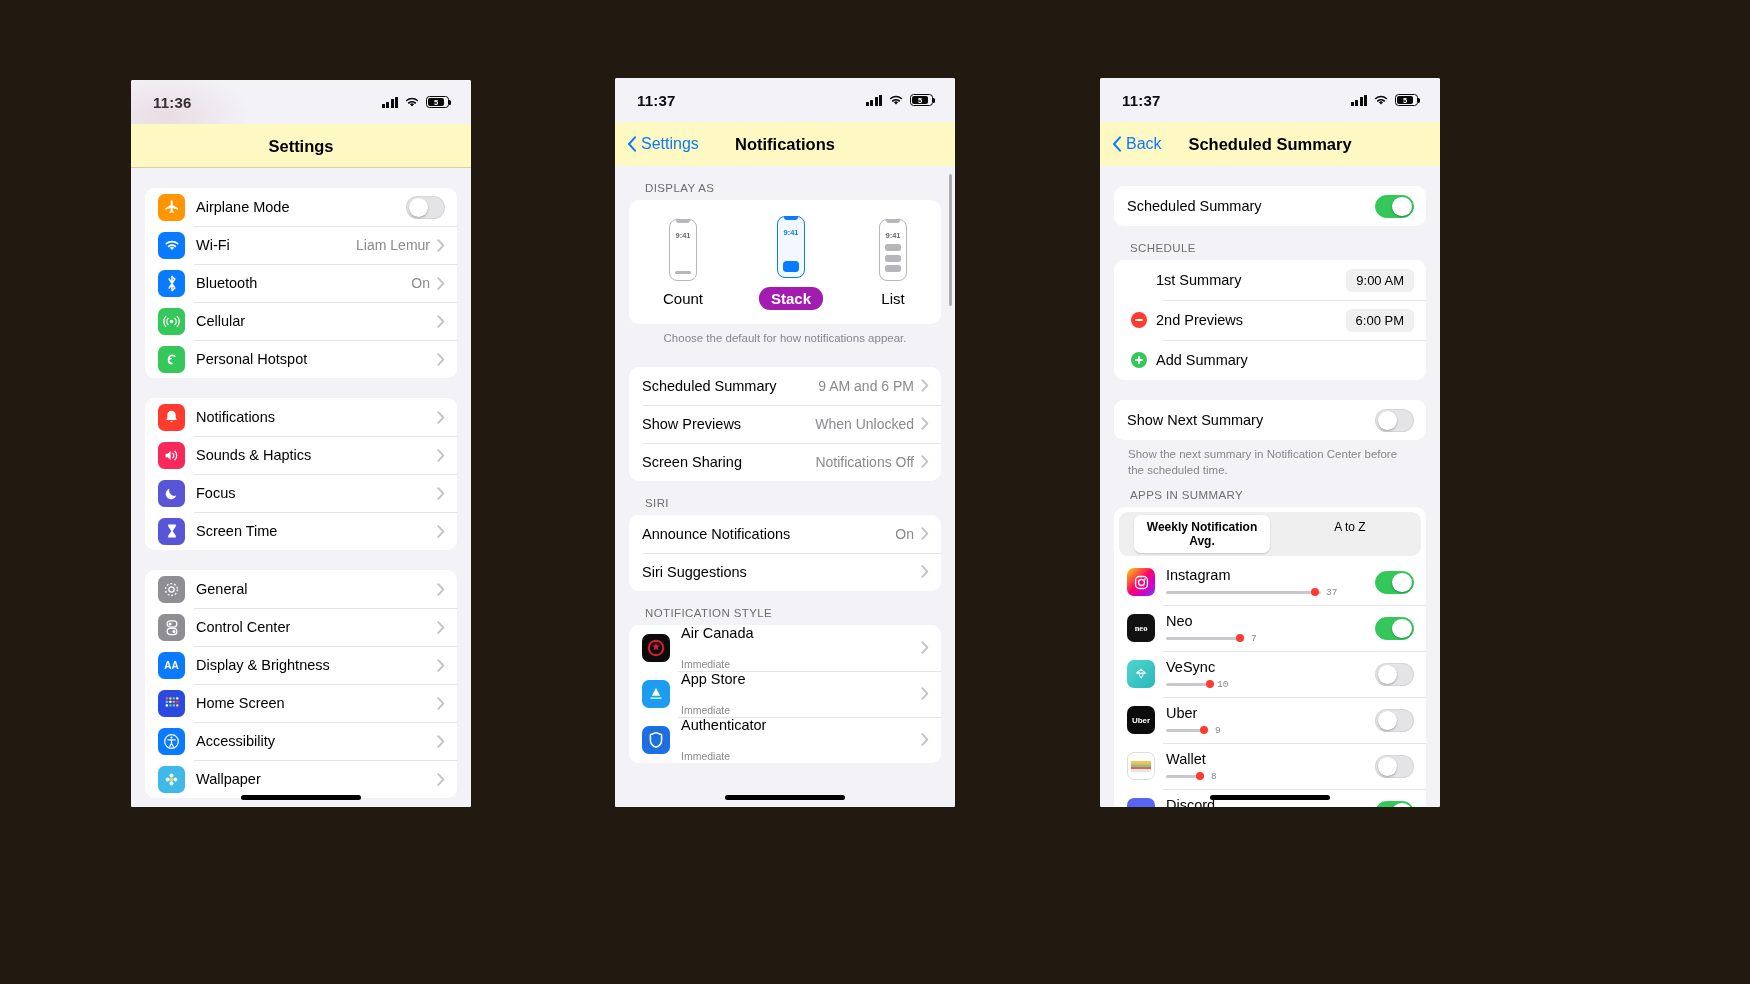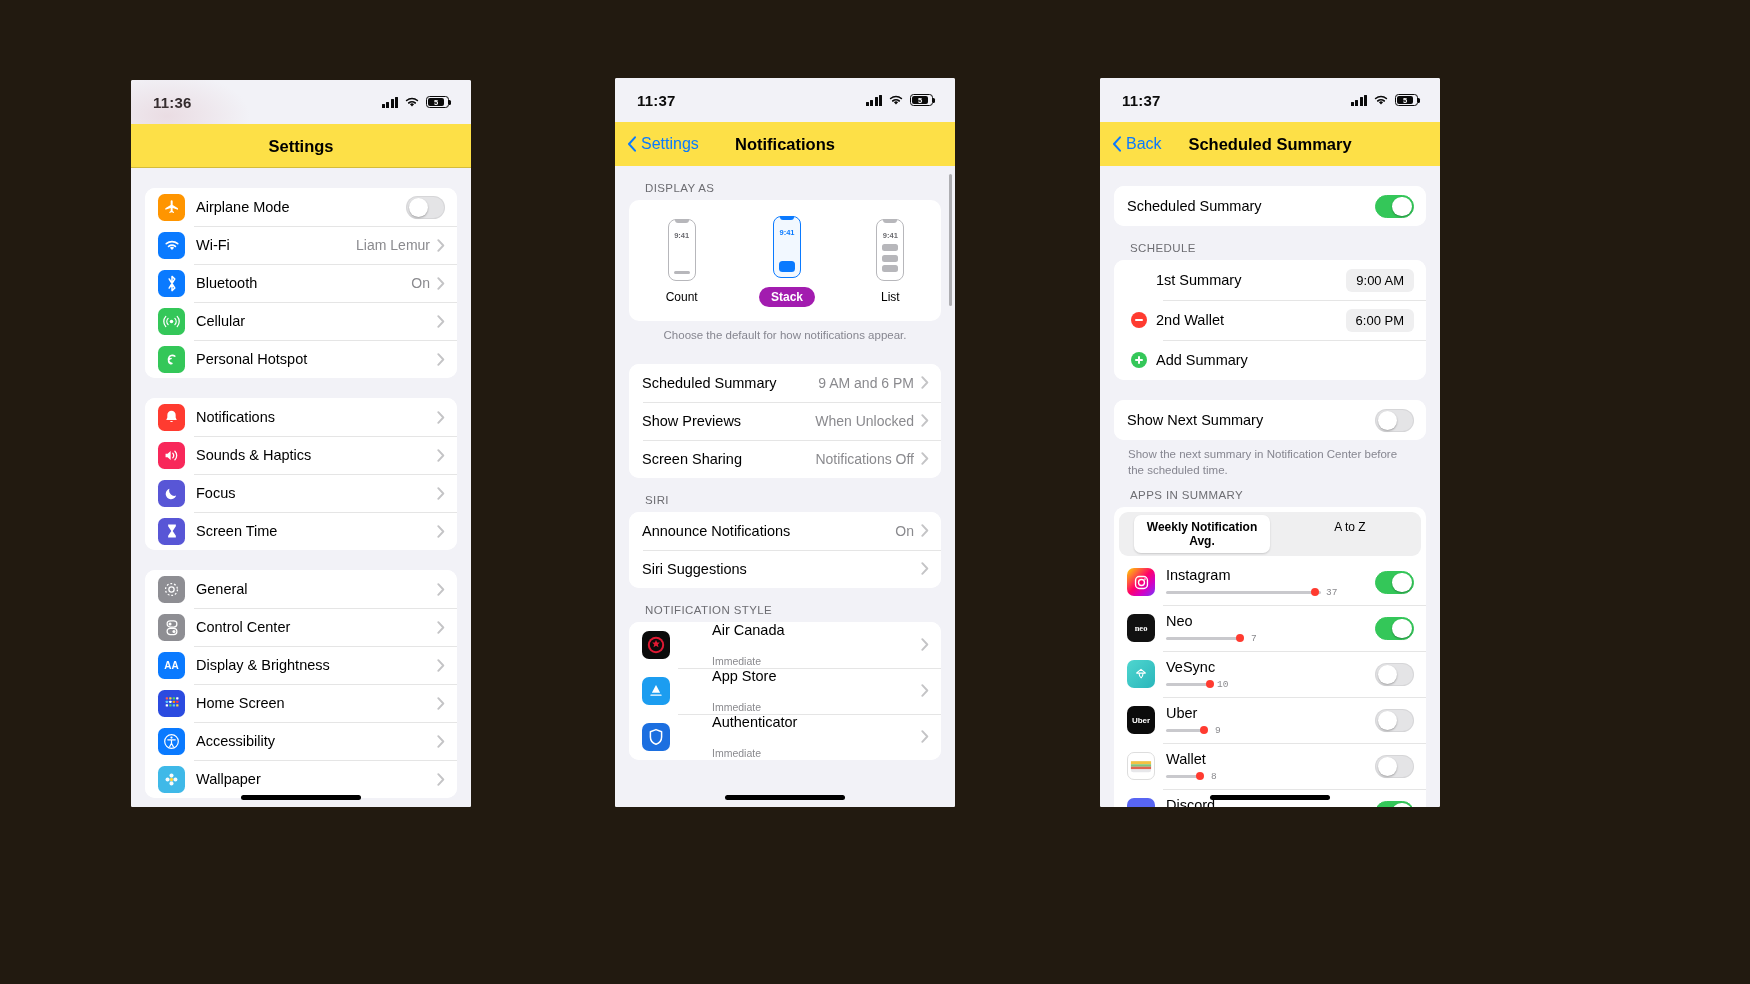--- a/index.html
+++ b/index.html
@@ -50,21 +50,21 @@
     position:absolute; left:1.3px; top:1.3px; bottom:1.3px; width:16px;
     background:#0b0b0b; border-radius:2px;
     display:flex; align-items:center; justify-content:center;
   }
   .batt .lvl span{ font-size:7.5px; color:#fff; font-weight:bold; }
 
   
   .navbar {
     position: relative; height: 44px;
     display: flex; align-items: center; justify-content: center;
-    background: #fde047;
+    background: #fef9c3;
   }
   .nav-title { font-size: 16.5px; font-weight: bold; color: #000; }
   .nav-back {
     position: absolute; left: 12px; top: 50%; transform: translateY(-50%);
     display: flex; align-items: center; gap: 4px;
     color: #0a7aff; font-size: 16px;
   }
   .nav-back svg { display:block; }
   .nav-hairline {
     position:absolute; left:0; right:0; bottom:0; height:1px;
@@ -140,31 +140,31 @@
     position:absolute; left: 5px; right: 5px; bottom: 6px; height: 3.5px;
     border-radius: 2px; background:#b7b7bb;
   }
   .mini.sel { border-color:#0a7aff; background:#f2f8ff; }
   .mini.sel .notch { background:#0a7aff; }
   .mini.sel .t { color:#0a7aff; }
   .mini.sel .bar { height: 11px; bottom: 5px; background:#0a7aff; border-radius:3.5px; }
   .mini.list .lbars { position:absolute; left:5px; right:5px; top: 24px;
     display:flex; flex-direction:column; gap: 3.5px; }
   .mini.list .lbars i { display:block; height: 7px; border-radius: 2.5px; background:#b7b7bb; }
-  .da-label { font-size: 12px; color:#000; }
+  .da-label { font-size: 15px; color:#000; }
   .da-label.sel {
     background:#a21caf; color:#fff; font-weight:bold;
     padding: 3px 12px; border-radius: 11px;
   }
 
   
   .row.app { min-height: 46px; }
   .app-ic { width: 28px; height: 28px; border-radius: 7px; flex:0 0 28px; margin-right: 11px;
     display:flex; align-items:center; justify-content:center; overflow:hidden; }
-  .app-text { flex: 1 1 auto; display:flex; flex-direction: column; gap: 17px; margin-left: 31px; }
+  .app-text { flex: 1 1 auto; display:flex; flex-direction: column; gap: 17px; }
   .app-name { font-size: 14.5px; color:#000; }
   .app-sub { font-size: 10.5px; color:#8a8a8e; }
 
   
   .segmented {
     margin: 0; padding: 3px; background: #efeff0;
     display:flex; border-radius: 9px;
   }
   .seg {
     flex:1; text-align:center; font-size: 12px; padding: 5px 0; color:#000;
@@ -739,21 +739,21 @@
         <div class="sect-header">SCHEDULE</div>
         <div class="group">
           <div class="row" style="min-height:40px;padding-left:17px">
             <span class="row-label" style="padding-left:25px">1st Summary</span>
             <span class="time-pill">9:00 AM</span>
           </div>
           <div class="row" style="min-height:40px;padding-left:17px">
             <span class="circ minus">
                 <i></i>
               </span>
-            <span class="row-label">2nd Wallet</span>
+            <span class="row-label">2nd Previews</span>
             <span class="time-pill">6:00 PM</span>
           </div>
           <div class="row" style="min-height:40px;padding-left:17px">
             <span class="circ plus">
                 <i class="h"></i>
                 <i class="v"></i>
               </span>
             <span class="row-label">Add Summary</span>
           </div>
         </div>

